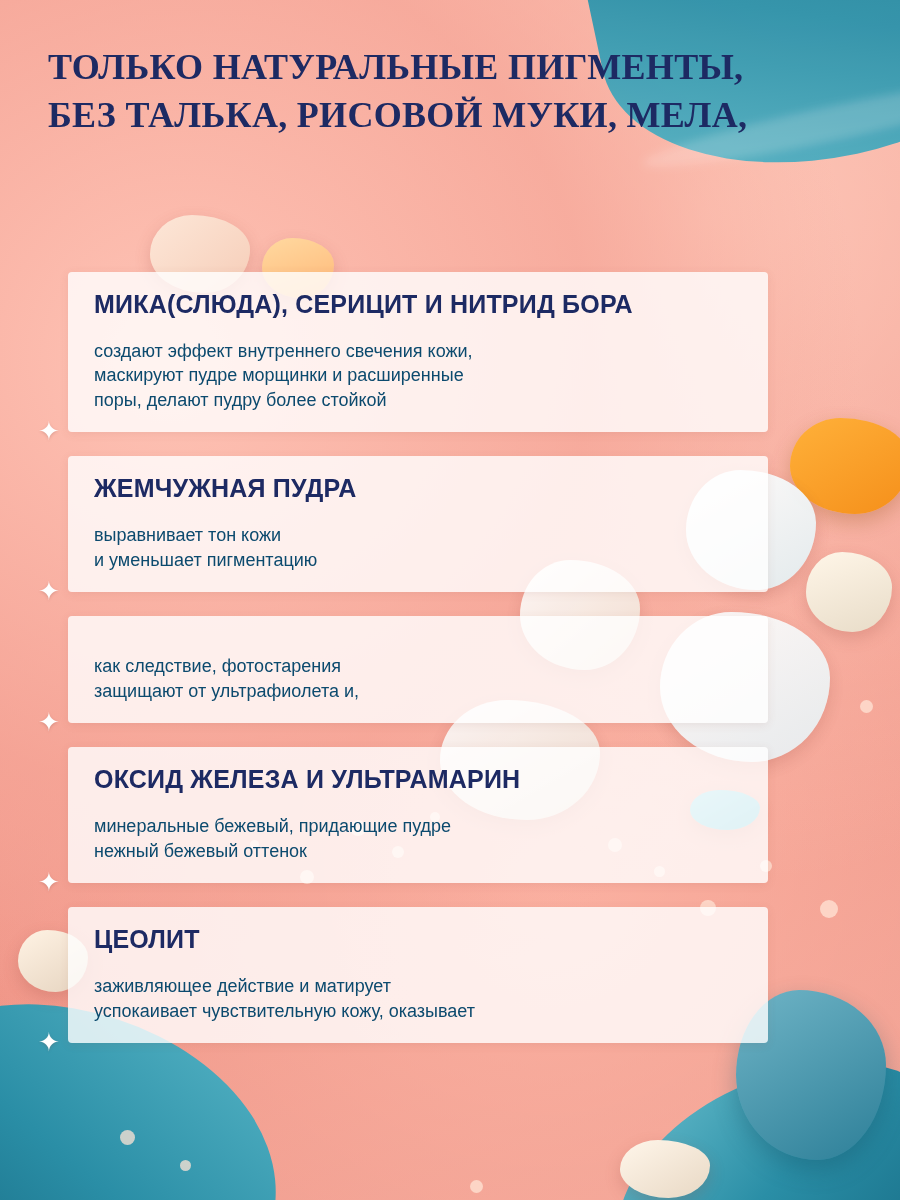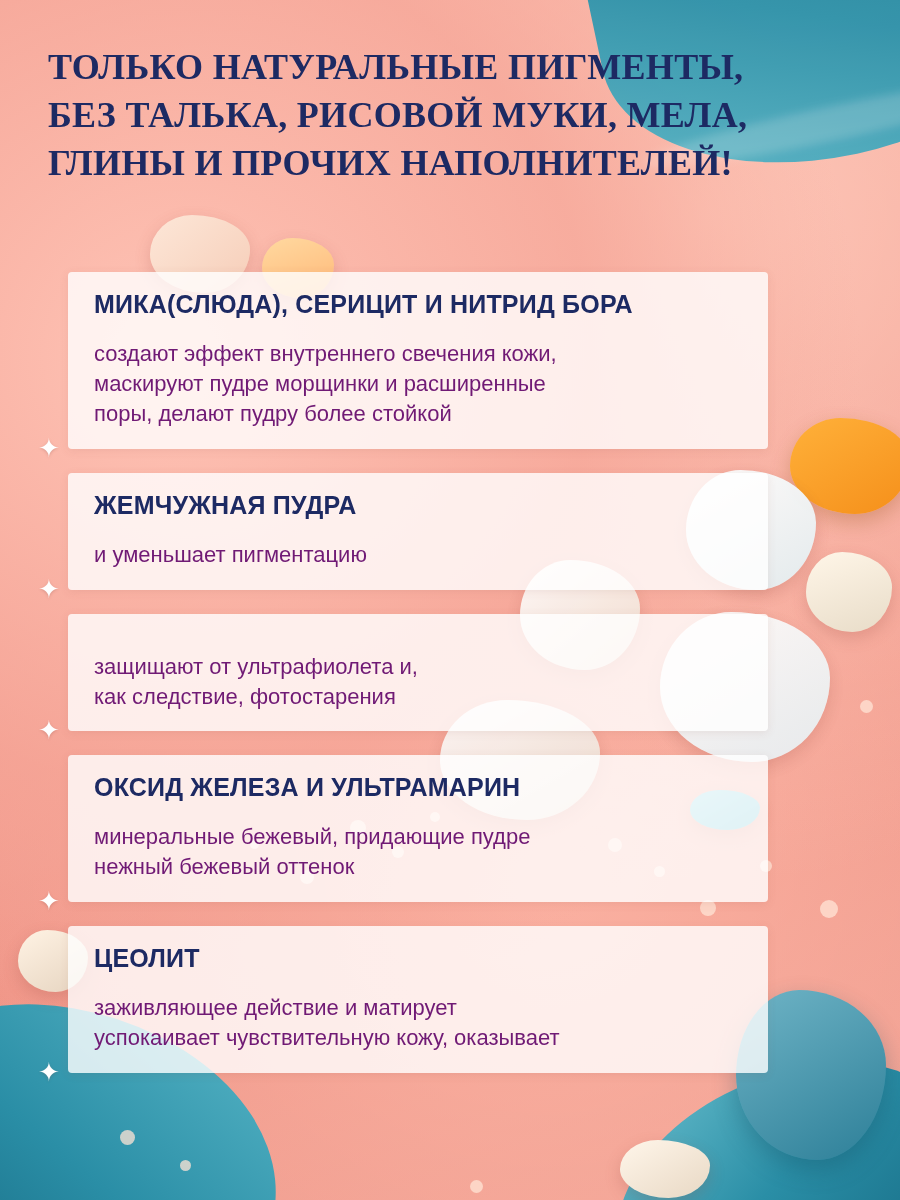--- a/index.html
+++ b/index.html
@@ -122,22 +122,22 @@
   }
   .card-title {
     color: #1d2a63;
     font-weight: 700;
     font-size: 25px;
     letter-spacing: 0.2px;
     margin-bottom: 4px;
     text-transform: uppercase;
   }
   .card-body {
-    color: #701a75;
-    font-size: 22px;
+    color: #0c4a6e;
+    font-size: 18px;
     line-height: 1.36;
     margin-top: 20px;
   }
   .card-body .l { display: block; }
 
   
   .sparkle {
     position: absolute;
     left: -32px;
     width: 26px;
@@ -185,47 +185,47 @@
   <div class="powder" style="left:760px;top:860px;width:12px;height:12px;"></div>
   <div class="powder" style="left:820px;top:900px;width:18px;height:18px;"></div>
   <div class="powder" style="left:860px;top:700px;width:13px;height:13px;"></div>
   <div class="powder" style="left:120px;top:1130px;width:15px;height:15px;"></div>
   <div class="powder" style="left:180px;top:1160px;width:11px;height:11px;"></div>
   <div class="powder" style="left:470px;top:1180px;width:13px;height:13px;"></div>
 
   <div class="headline">
     <span class="line">ТОЛЬКО НАТУРАЛЬНЫЕ ПИГМЕНТЫ,</span>
     <span class="line">БЕЗ ТАЛЬКА, РИСОВОЙ МУКИ, МЕЛА,</span>
-    <span class="line">ГЛИНЫ И ПРОЧИХ НАПОЛНИТЕЛЕЙ!</span>
   </div>
 
   <div class="cards">
 
     <div class="card">
       <div class="card-title">МИКА(СЛЮДА), СЕРИЦИТ И НИТРИД БОРА</div>
       <div class="card-body">
         <span class="l">создают эффект внутреннего свечения кожи,</span>
         <span class="l">маскируют пудре морщинки и расширенные</span>
         <span class="l">поры, делают пудру более стойкой</span>
       </div>
       <div class="sparkle sp-a">✦</div>
     </div>
 
     <div class="card">
       <div class="card-title">ЖЕМЧУЖНАЯ ПУДРА</div>
       <div class="card-body">
+        <span class="l">выравнивает тон кожи</span>
         <span class="l">и уменьшает пигментацию</span>
       </div>
       <div class="sparkle sp-b">✦</div>
     </div>
 
     <div class="card">
       <div class="card-body">
+        <span class="l">как следствие, фотостарения</span>
         <span class="l">защищают от ультрафиолета и,</span>
-        <span class="l">как следствие, фотостарения</span>
       </div>
       <div class="sparkle sp-b">✦</div>
     </div>
 
     <div class="card">
       <div class="card-title">ОКСИД ЖЕЛЕЗА И УЛЬТРАМАРИН</div>
       <div class="card-body">
         <span class="l">минеральные бежевый, придающие пудре</span>
         <span class="l">нежный бежевый оттенок</span>
       </div>

